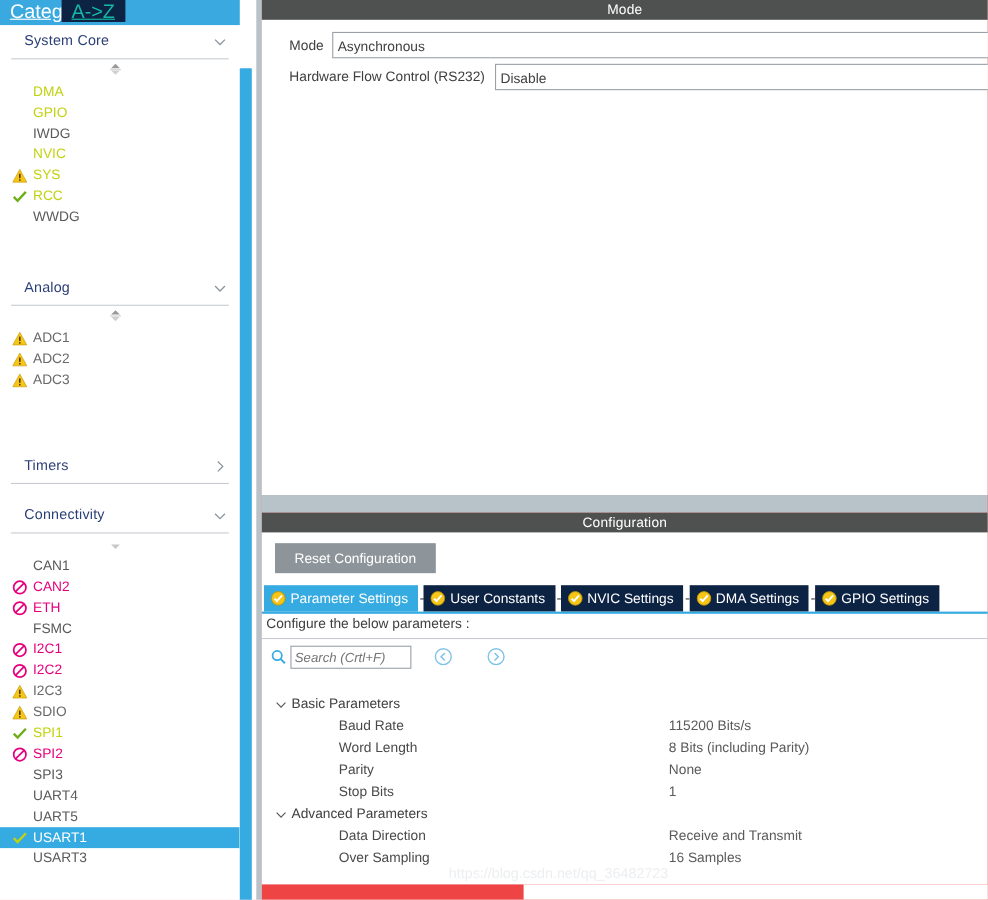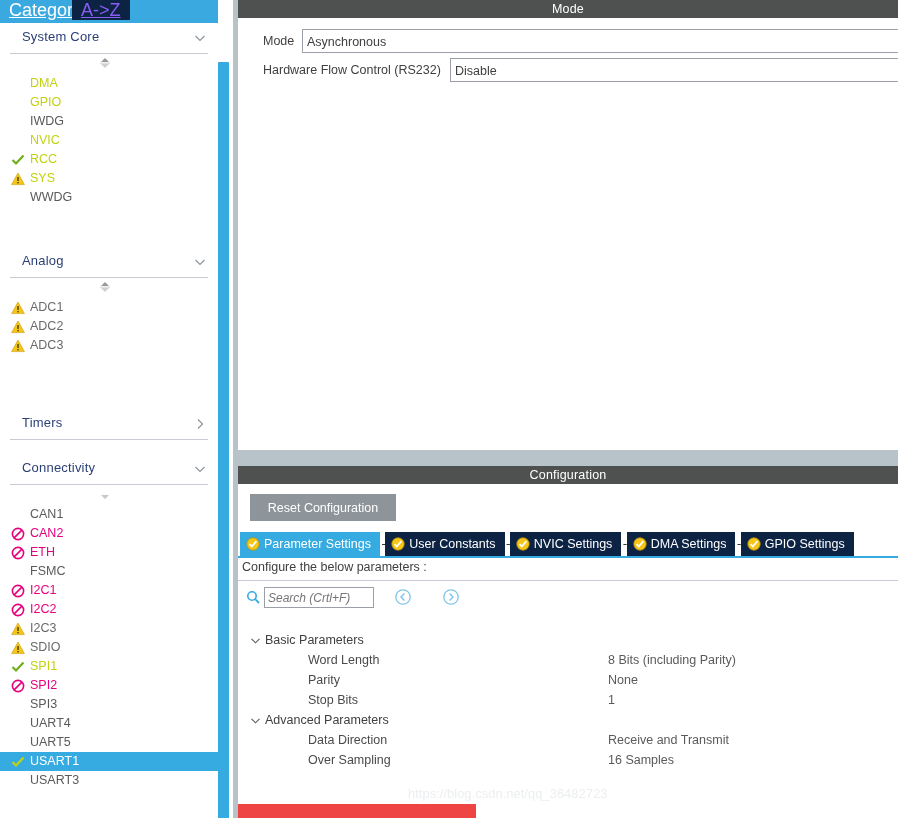--- a/index.html
+++ b/index.html
@@ -11,21 +11,21 @@
     -webkit-font-smoothing:antialiased;
   }
   .app{position:relative;width:898px;height:818px;}
 
   
   .sidebar{position:absolute;left:0;top:0;width:218px;height:818px;background:#fff;overflow:hidden;}
   .tabbar{position:absolute;left:0;top:0;width:232px;height:20px;background:#3aa9e0;}
   .tab{position:absolute;top:0;height:20px;line-height:20px;font-size:18px;color:#ffffff;
        padding:0 9px;box-sizing:border-box;white-space:nowrap;text-decoration:underline;}
   .tab.active{left:0;background:#3aa9e0;color:#ffffff;}
-  .tab.inactive{left:72px;background:#0d2344;color:#8b5cf6;}
+  .tab.inactive{left:56px;background:#0d2344;color:#14b8a6;}
   .tabbar-underline{position:absolute;left:0;top:20px;width:232px;height:3px;background:#3aa9e0;}
 
   .sb-body{position:absolute;left:0;top:23px;width:218px;height:795px;overflow:hidden;background:#fff;}
 
   .section-head{position:relative;height:30px;margin:0 10px;border-bottom:1px solid #c8ccd2;}
   .section-head .stitle{position:absolute;left:12px;top:6px;font-size:13px;color:#2b3f77;letter-spacing:.2px;}
   .chev{position:absolute;right:2px;top:9px;width:12px;height:12px;}
   .chev svg{display:block;}
 
   .spin{position:relative;height:20px;}
@@ -157,34 +157,34 @@
         </li>
         <li class="peri plain">
           <span class="lbl">IWDG</span>
         </li>
         <li class="peri green-txt">
           <span class="lbl">NVIC</span>
         </li>
         <li class="peri green-txt">
           <span class="ic">
             <svg viewBox="0 0 14 14" width="14" height="14">
-                <path d="M1.5 7 L5 10.5 L12.5 2.5" fill="none" stroke="#6fae1b" stroke-width="2.2"></path>
-              </svg>
-          </span>
-          <span class="lbl">RCC</span>
-        </li>
-        <li class="peri green-txt">
-          <span class="ic">
-            <svg viewBox="0 0 14 14" width="14" height="14">
               <path d="M7 1 L13.4 12.6 L0.6 12.6 Z" fill="#f5c518" stroke="#c99a07" stroke-width="0.6"></path>
               <rect x="6.3" y="5" width="1.4" height="4" fill="#4a3b00"></rect>
               <rect x="6.3" y="10" width="1.4" height="1.4" fill="#4a3b00"></rect>
             </svg>
           </span>
           <span class="lbl">SYS</span>
+        </li>
+        <li class="peri green-txt">
+          <span class="ic">
+            <svg viewBox="0 0 14 14" width="14" height="14">
+                <path d="M1.5 7 L5 10.5 L12.5 2.5" fill="none" stroke="#6fae1b" stroke-width="2.2"></path>
+              </svg>
+          </span>
+          <span class="lbl">RCC</span>
         </li>
         <li class="peri plain">
           <span class="lbl">WWDG</span>
         </li>
       </ul>
 
       <div class="gap-lg"></div>
 
       <div class="section-head">
         <span class="stitle">Analog</span>
@@ -480,20 +480,24 @@
 
           <div class="tnode">
             <span class="tchev">
               <svg viewBox="0 0 11 11" width="11" height="11">
                   <path d="M1.5 3.8 L5.5 7.8 L9.5 3.8" fill="none" stroke="#5a5a5a" stroke-width="1.1"></path>
                 </svg>
             </span>
             <span class="tgroup">Basic Parameters</span>
           </div>
           <div class="tleaf">
+            <span class="tname">Baud Rate</span>
+            <span class="tval">115200 Bits/s</span>
+          </div>
+          <div class="tleaf">
             <span class="tname">Word Length</span>
             <span class="tval">8 Bits (including Parity)</span>
           </div>
           <div class="tleaf">
             <span class="tname">Parity</span>
             <span class="tval">None</span>
           </div>
           <div class="tleaf">
             <span class="tname">Stop Bits</span>
             <span class="tval">1</span>

